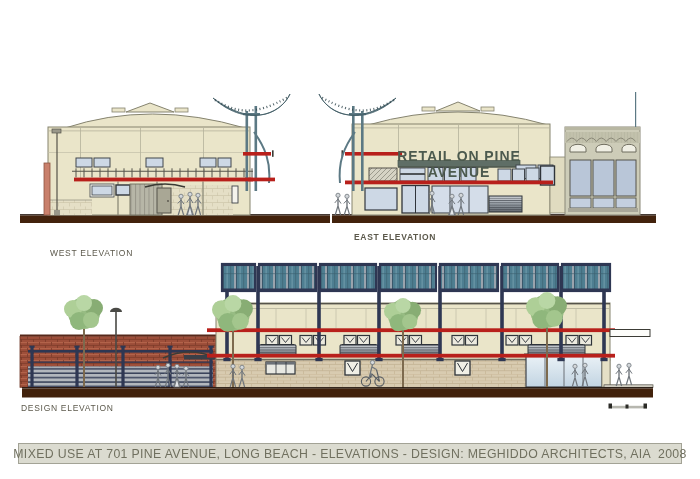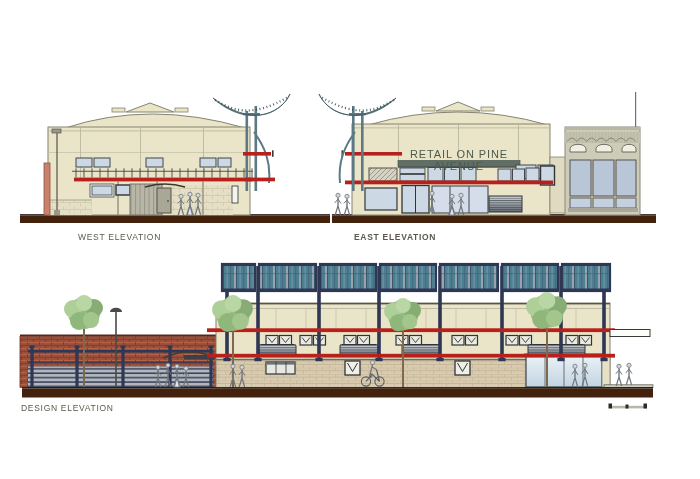--- a/index.html
+++ b/index.html
@@ -1,21 +1,21 @@
 <!DOCTYPE html>
 <html style="--page_bg: #ffffff; --accent_red: #b8201b; --facade_cream: #eae5c9; --window_blue: #cdd8e5; --slate: #5c7984; --navy: #2e3753; --panel_teal: #4e7e91; --ground_brown: #42220c; --brick_red: #9e4f3a; --stone_tan: #d8cbb0; --adjacent_gray: #cdccb8; --canopy_green: #5f6e66; --sign_green: #4c5a4e; --tree_green: #97bc83; --pilaster_pink: #c9806c; --title_text: #70705f; --title_bar_bg: #dbdbd0; --label_text: #5c594c;"><head>
 <meta charset="utf-8">
 <style>
   html,body{margin:0;padding:0;background:#fff;}
   .page{position:relative;width:700px;height:479px;background:var(--page_bg,#fff);
         font-family:"Liberation Sans",sans-serif;overflow:hidden;}
   .page svg{position:absolute;left:0;top:0;}
   .elev-label{position:absolute;font-size:8.5px;letter-spacing:.7px;color:var(--label_text,#5c594c);}
   .retail-sign{position:absolute;left:397px;top:148px;width:124px;text-align:center;
-        font-size:11px;font-weight:normal;letter-spacing:.9px;color:var(--sign_green,#4c5a4e);}
+        font-size:14px;font-weight:bold;letter-spacing:.9px;color:var(--sign_green,#4c5a4e);}
   .title-bar{position:absolute;left:18px;top:443px;width:662px;height:19px;
         background:var(--title_bar_bg,#dbdbd0);border:1px solid #a3a396;
         display:flex;align-items:center;justify-content:center;
         font-size:12.3px;letter-spacing:.35px;color:var(--title_text,#70705f);white-space:pre;}
 </style>
 </head>
 <body>
 
 <div class="page">
 
@@ -612,18 +612,21 @@
         </g>
   <g>
     <rect x="611" y="405.8" width="36" height="2.6" fill="#b7b7af"></rect>
     <rect x="608.5" y="403.5" width="3.5" height="5" fill="#2a2a26"></rect>
     <rect x="625.5" y="404.5" width="3" height="4" fill="#2a2a26"></rect>
     <rect x="643.5" y="403.5" width="3.5" height="5" fill="#2a2a26"></rect>
   </g>
 </g>
 </svg>
 
-<div class="elev-label" style="left:50px;top:232px;margin-left:28px;">WEST ELEVATION</div>
+<div class="elev-label" style="left:50px;top:248px;">WEST ELEVATION</div>
 <div class="elev-label" style="left:354px;top:232px;font-weight:bold;">EAST ELEVATION</div>
 <div class="elev-label" style="left:21px;top:403px;">DESIGN ELEVATION</div>
 <div class="retail-sign">RETAIL ON PINE AVENUE</div>
-
+<div class="title-bar">
+  <span>MIXED USE AT 701 PINE AVENUE, LONG BEACH - ELEVATIONS - DESIGN: MEGHIDDO ARCHITECTS, AIA  2008</span>
 </div>
 
+</div>
+
 </body></html>

